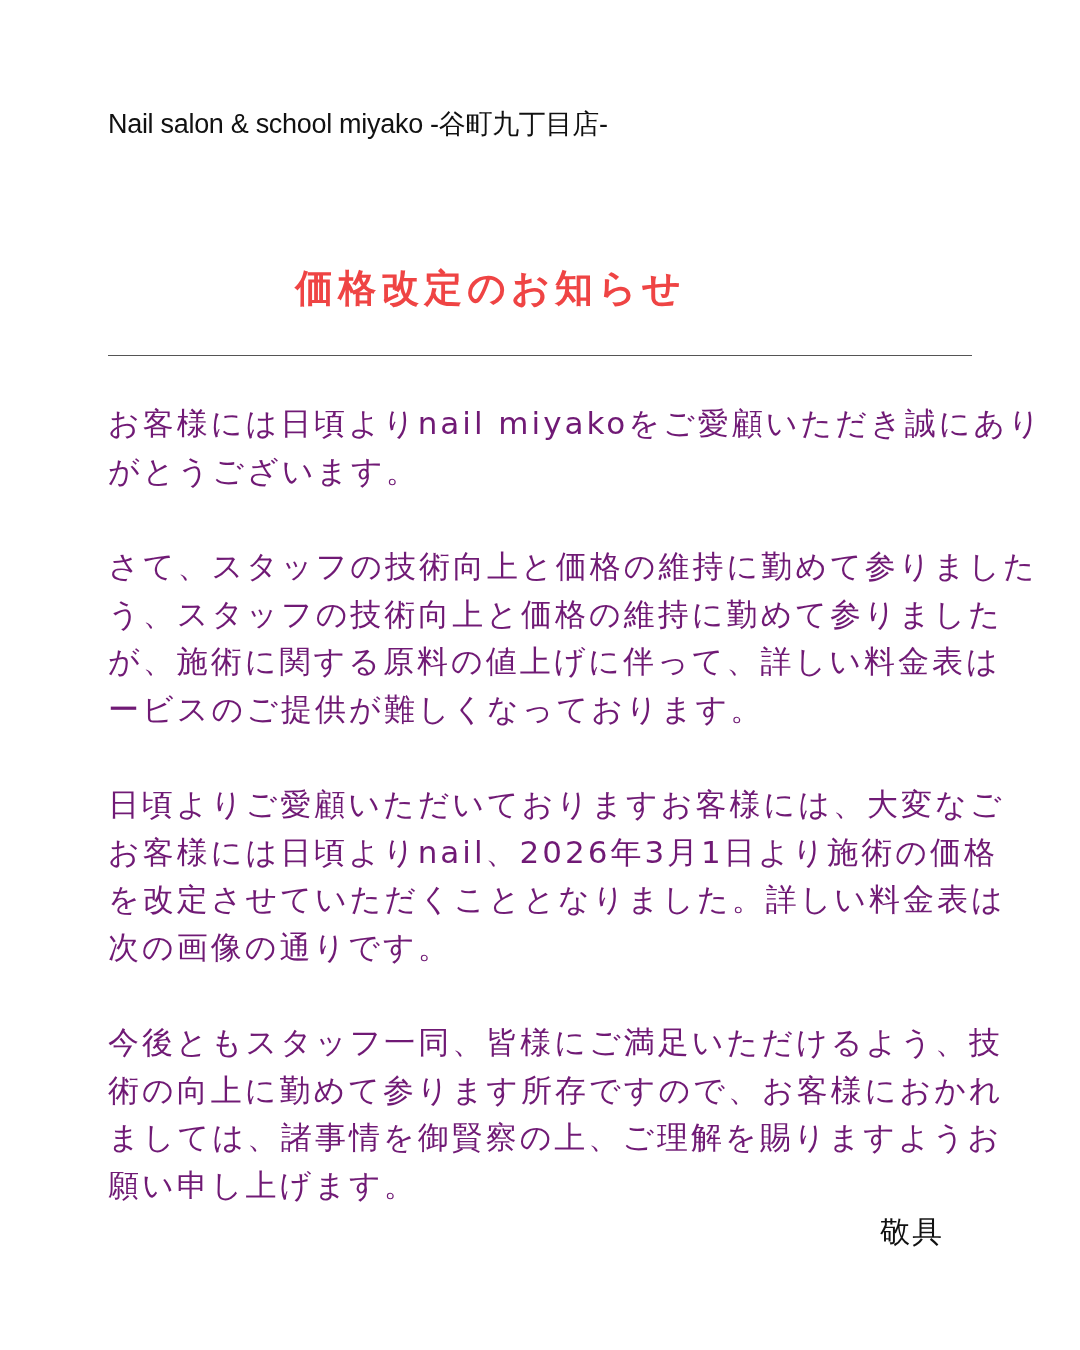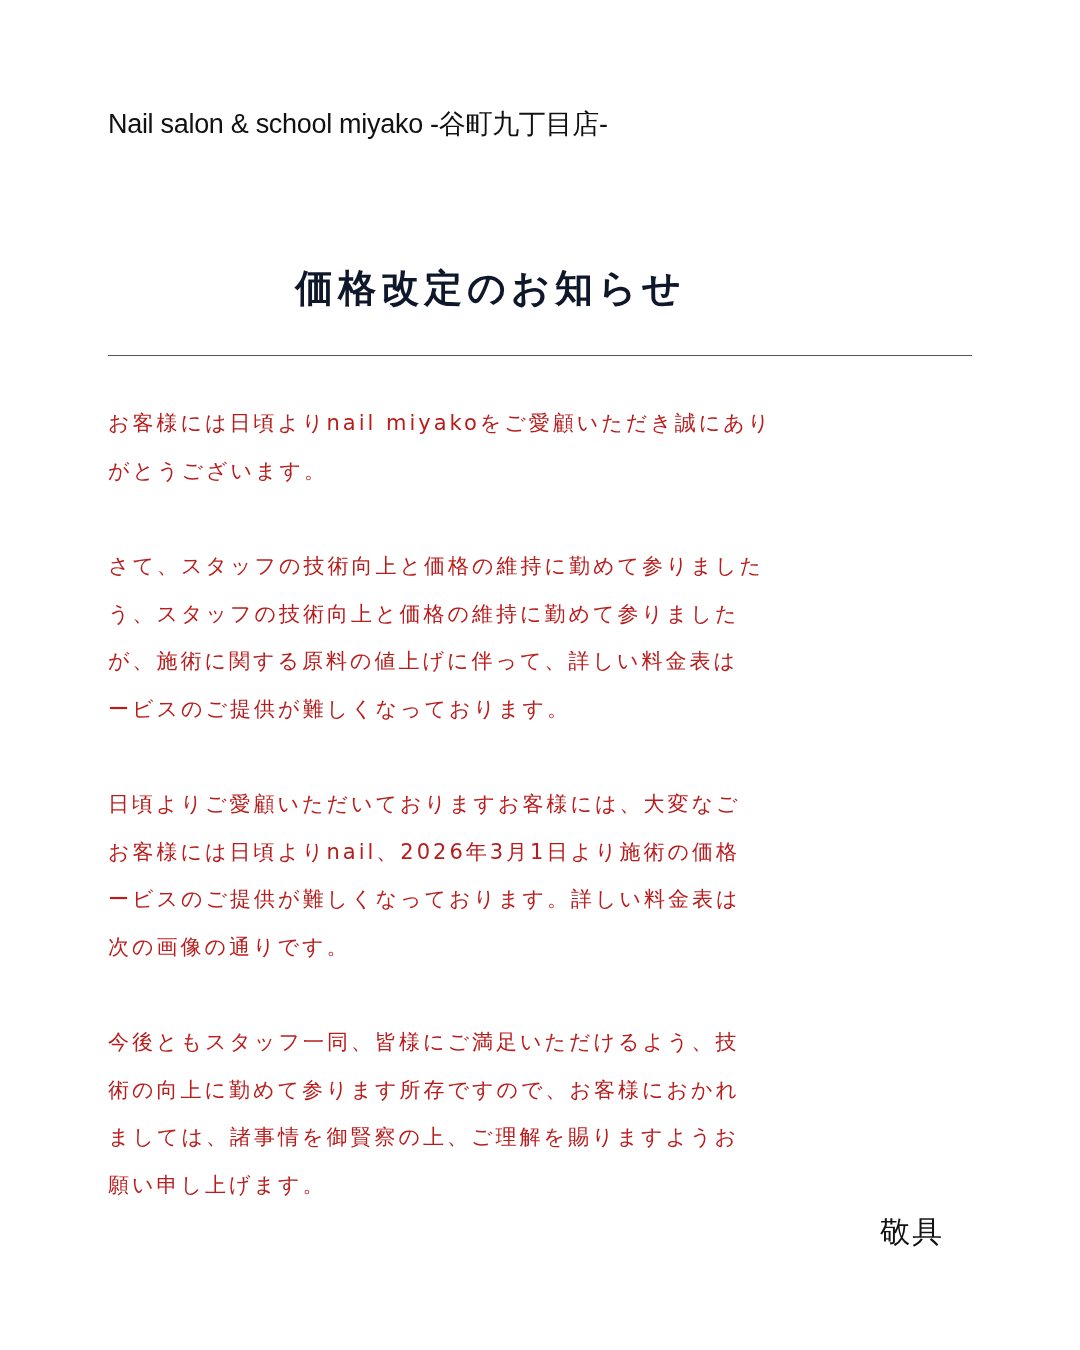--- a/index.html
+++ b/index.html
@@ -29,42 +29,42 @@
     .title {
       position: absolute;
       left: 0;
       width: 981px;
       top: 262px;
       text-align: center;
       font-size: 38px;
       font-weight: bold;
       letter-spacing: 5px;
       line-height: 52px;
-      color: #0f172a;
+      color: #ef4444;
     }
     .divider {
       position: absolute;
       left: 108px;
       top: 355px;
       width: 864px;
       height: 0;
       border-top: 1.5px solid #555555;
     }
     .body-text {
       position: absolute;
       left: 108px;
       width: 864px;
       top: 400px;
     }
     .para {
       margin: 0 0 48px 0;
-      font-size: 21px;
+      font-size: 31px;
       line-height: 47.5px;
       letter-spacing: 3px;
-      color: #b91c1c;
+      color: #701a75;
     }
     .para .line {
       display: block;
       white-space: nowrap;
     }
     .closing {
       position: absolute;
       right: 136px;
       top: 1210px;
       font-size: 30px;
@@ -89,21 +89,21 @@
   </p>
   <p class="para">
     <span class="line">さて、スタッフの技術向上と価格の維持に勤めて参りました</span>
     <span class="line">う、スタッフの技術向上と価格の維持に勤めて参りました</span>
     <span class="line">が、施術に関する原料の値上げに伴って、詳しい料金表は</span>
     <span class="line">ービスのご提供が難しくなっております。</span>
   </p>
   <p class="para">
     <span class="line">日頃よりご愛顧いただいておりますお客様には、大変なご</span>
     <span class="line">お客様には日頃よりnail、2026年3月1日より施術の価格</span>
-    <span class="line">ービスのご提供が難しくなっております。詳しい料金表は</span>
+    <span class="line">を改定させていただくこととなりました。詳しい料金表は</span>
     <span class="line">次の画像の通りです。</span>
   </p>
   <p class="para">
     <span class="line">今後ともスタッフ一同、皆様にご満足いただけるよう、技</span>
     <span class="line">術の向上に勤めて参ります所存ですので、お客様におかれ</span>
     <span class="line">ましては、諸事情を御賢察の上、ご理解を賜りますようお</span>
     <span class="line">願い申し上げます。</span>
   </p>
 </div>
 

